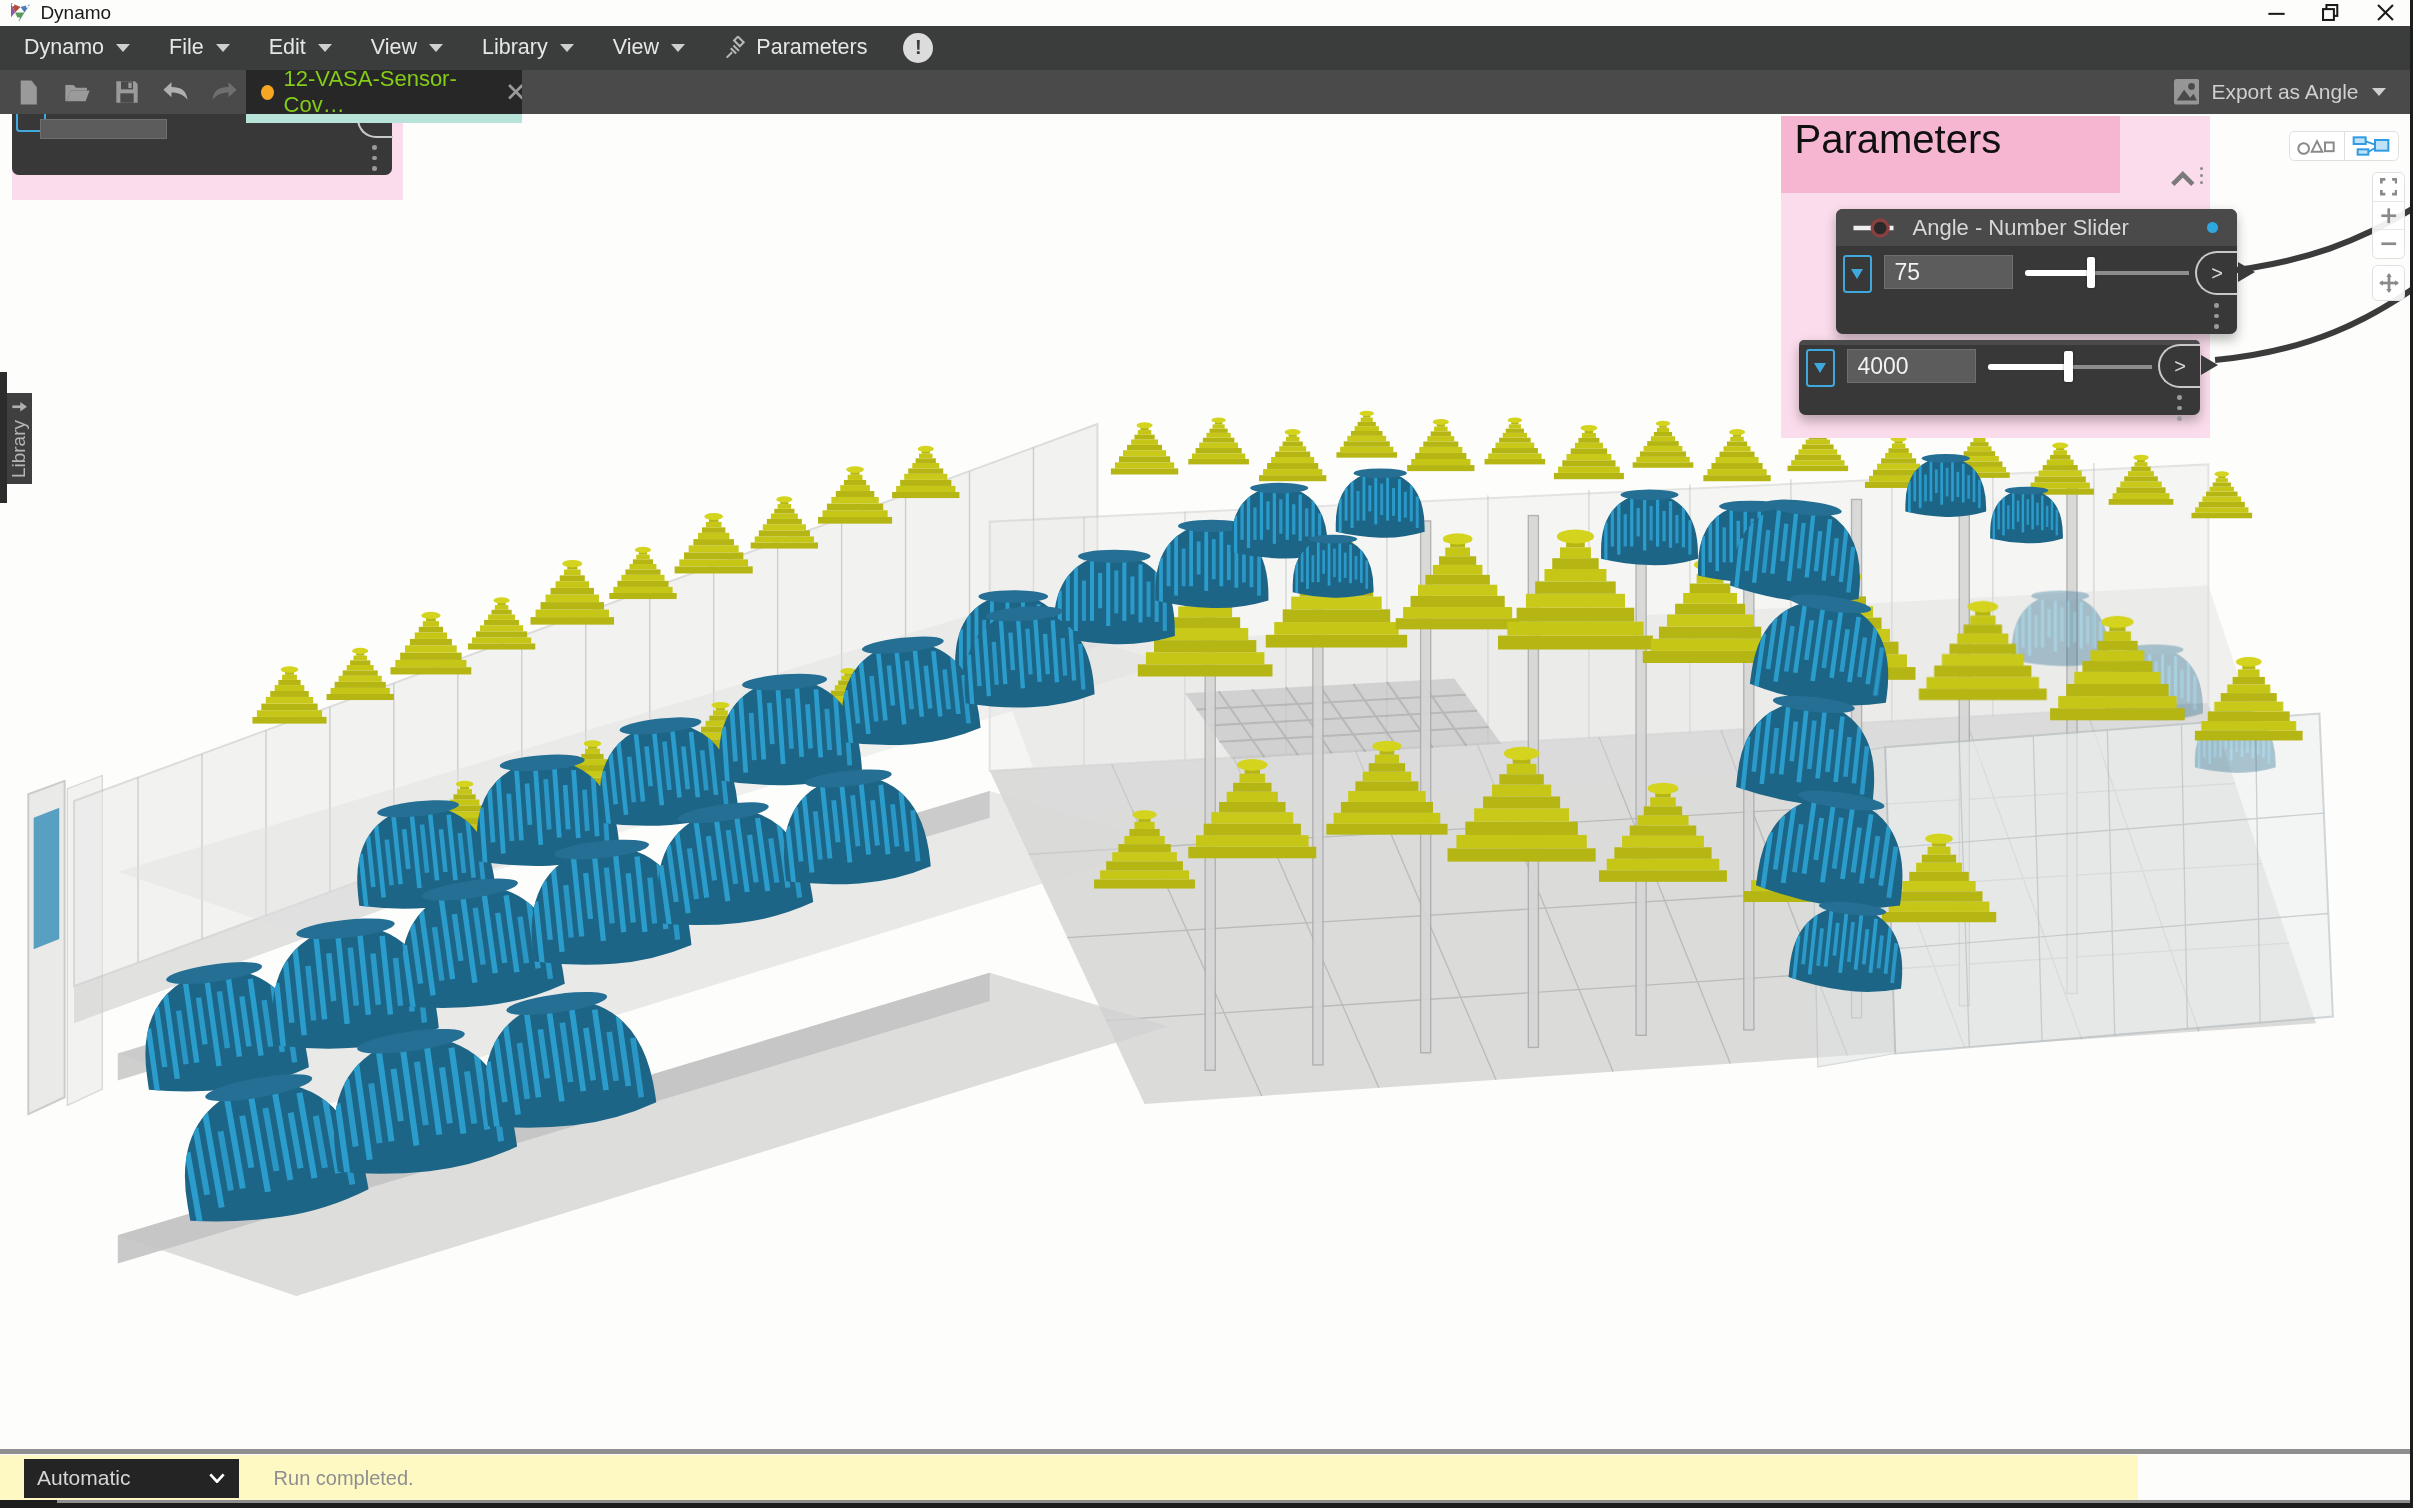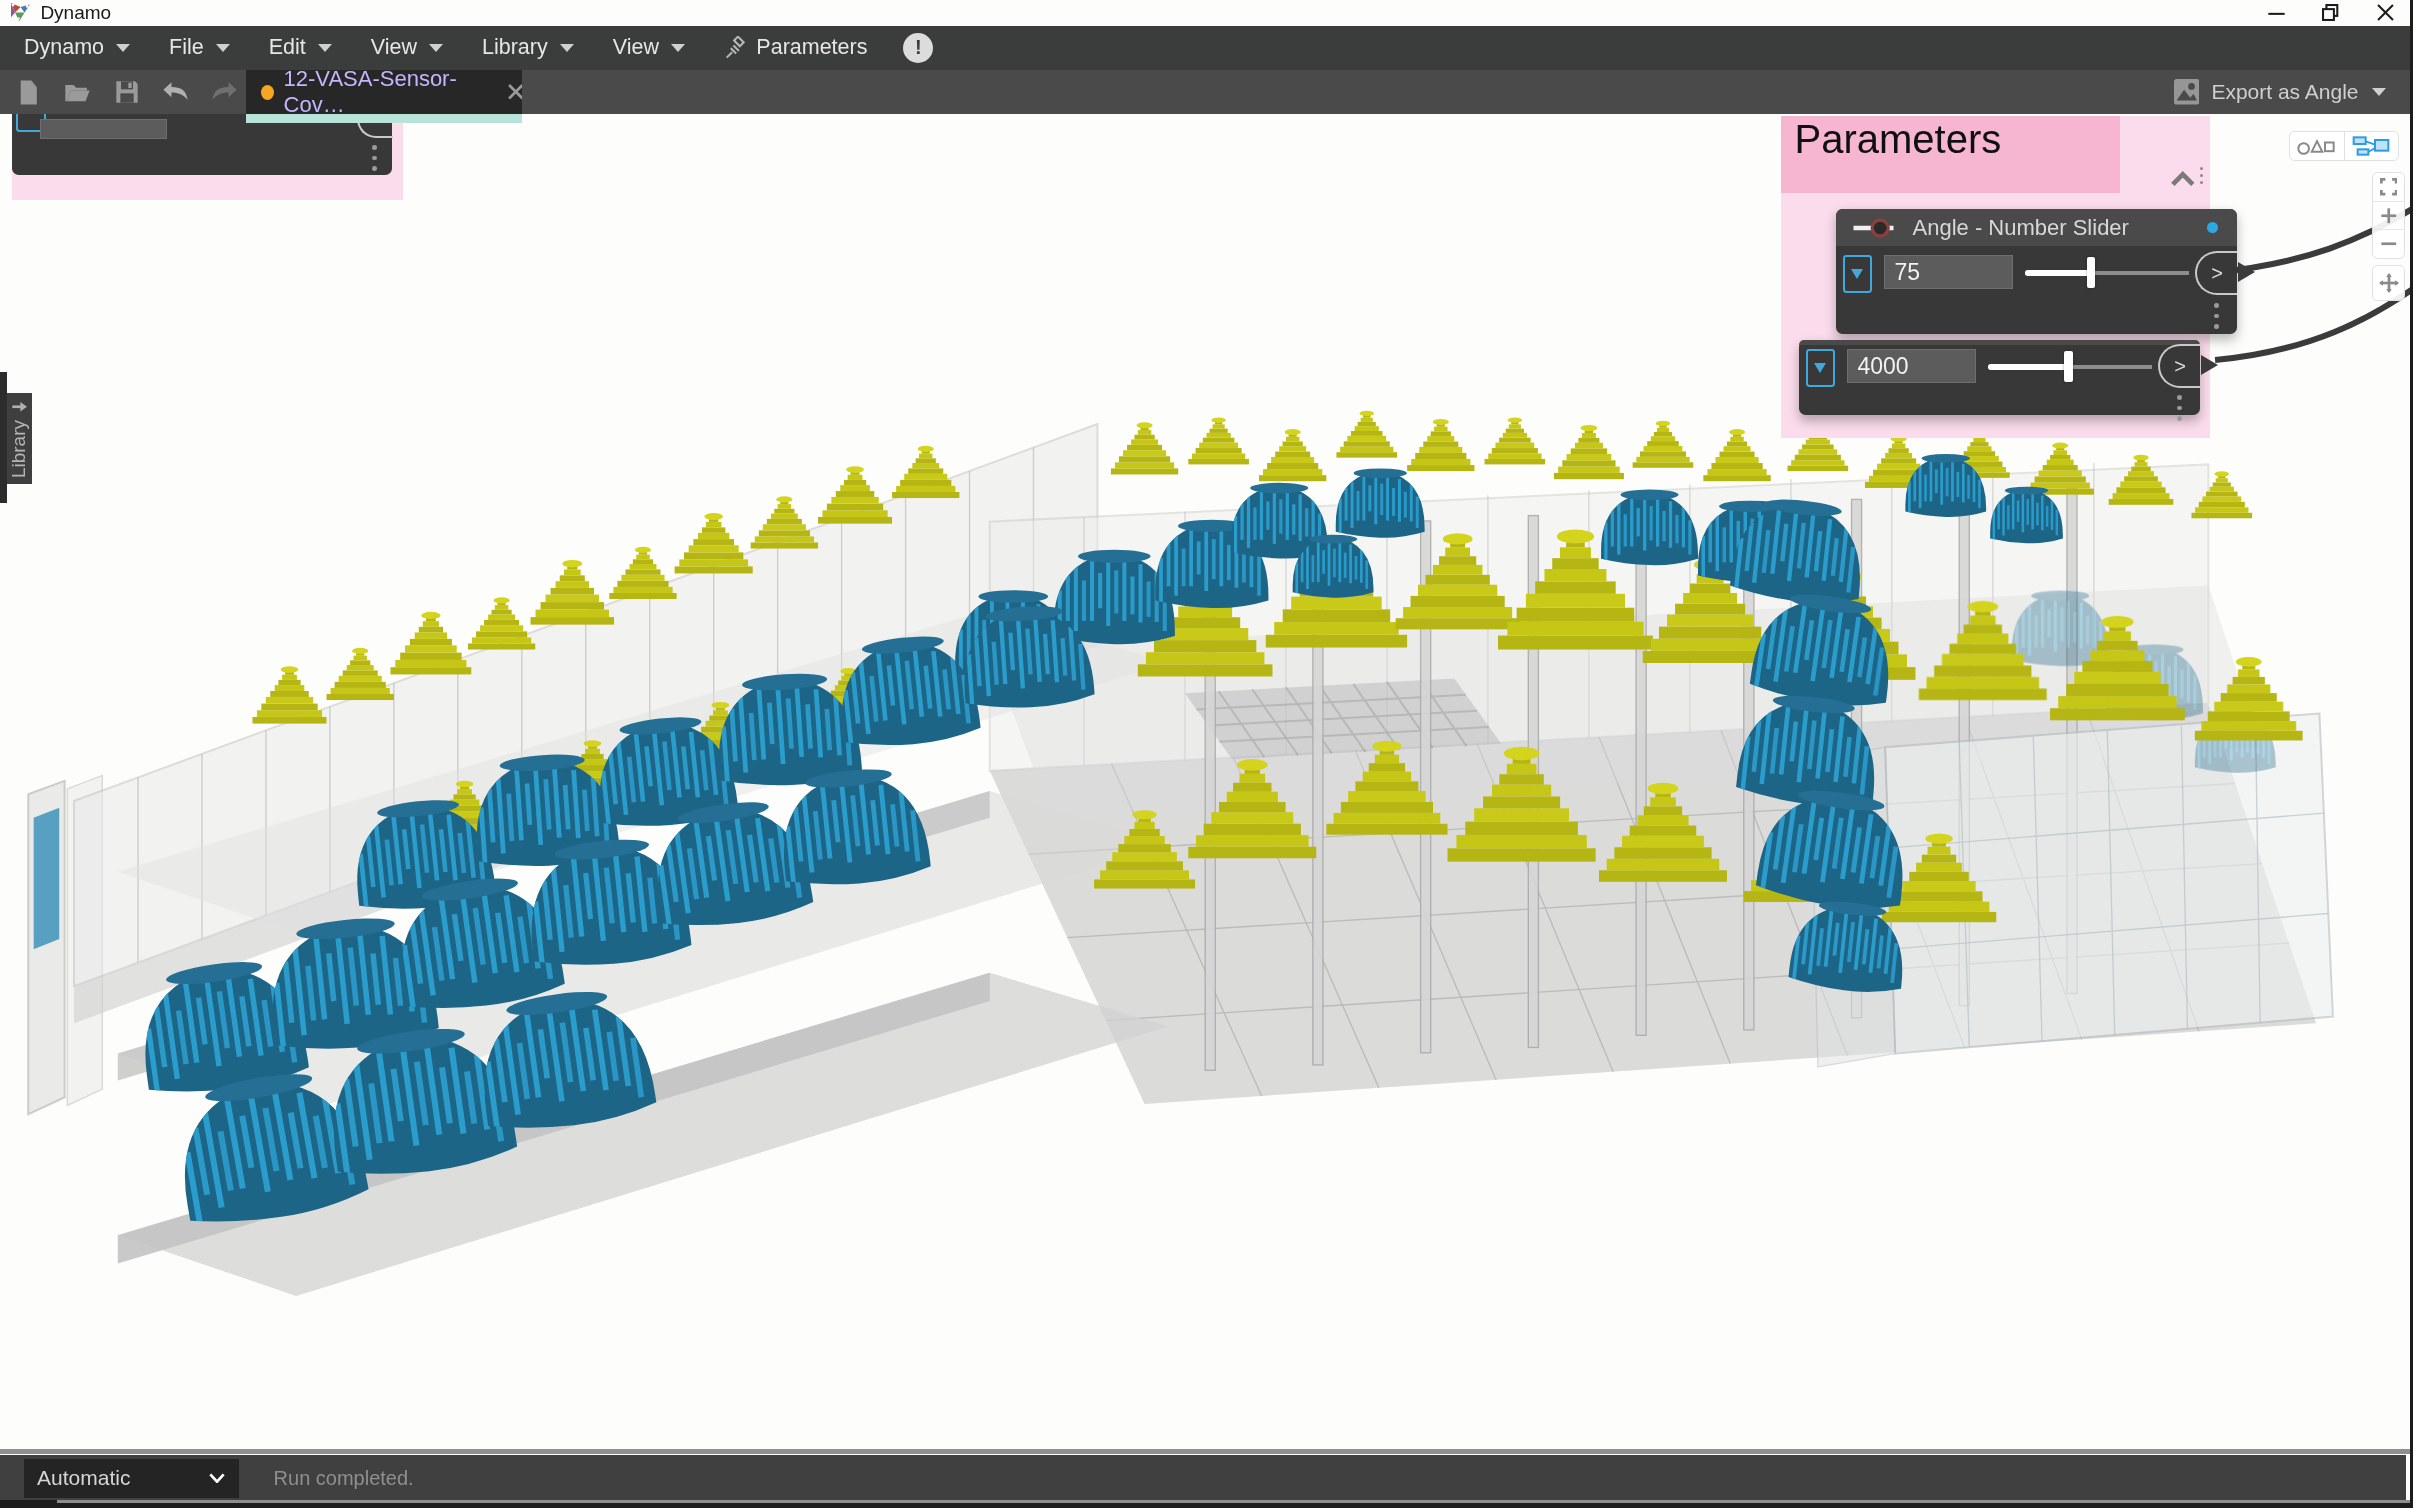--- a/index.html
+++ b/index.html
@@ -11,21 +11,21 @@
   #titlebar .app-title{font-size:19px;color:#1a1a1a;margin-left:8px;}
   .win-btn{position:absolute;top:0;width:40px;height:24px;display:flex;align-items:center;justify-content:center;}
   #menubar{left:0;top:25.6px;width:2413px;height:44px;background:#3b3c3c;display:flex;align-items:center;
     color:#e6e6e6;font-size:21.5px;}
   .menu-item{display:flex;align-items:center;margin-right:39px;cursor:default;}
   .menu-item .tri{width:0;height:0;border-left:7.4px solid transparent;border-right:7.4px solid transparent;
     border-top:8.8px solid #cfcfcf;margin-left:12px;}
   #toolbar{left:0;top:70px;width:2413px;height:44px;background:#4a4a4b;display:flex;align-items:center;}
   .tool-ic{width:30px;height:30px;margin-left:19px;display:flex;align-items:center;justify-content:center;}
   #doc-tab{position:absolute;left:246px;top:70px;width:276px;height:44px;background:#272727;
-    display:flex;align-items:center;color:#c4b5fd;font-size:22px;}
+    display:flex;align-items:center;color:#84cc16;font-size:22px;}
   #tab-underline{left:246px;top:114px;width:276px;height:9.4px;background:#b7e3d8;}
   .dot-orange{width:15px;height:19px;border-radius:50%;background:#f5a623;margin:0 9.4px 0 15px;}
   #export-group{position:absolute;right:27px;top:70px;height:44px;display:flex;align-items:center;color:#cfcfcf;font-size:21px;}
   
   #canvas{left:0;top:114px;width:2413px;height:1335px;background:#fdfdfb;}
   
   .group{background:#fbdcec;}
   .group-header{background:#f6b6d2;}
   .node{background:#383838;border-radius:6.7px;box-shadow:0 5.4px 12px rgba(0,0,0,.28);}
   .node-header{background:#4a4a4a;border-radius:6.7px 6.7px 0 0;display:flex;align-items:center;}
@@ -52,21 +52,21 @@
   
   .float-btn{background:rgba(255,255,255,.92);border:1.3px solid #e0e0e0;border-radius:5.4px;
     display:flex;align-items:center;justify-content:center;}
   
   #lib-strip{left:0;top:372px;width:6.7px;height:131px;background:#2c2c2c;}
   #lib-tab{left:6.7px;top:393px;width:25px;height:91px;background:#3f3f3f;display:flex;flex-direction:column;
     align-items:center;padding-top:6.7px;box-sizing:border-box;}
   #lib-label{writing-mode:vertical-rl;transform:rotate(180deg);color:#b5b5b5;font-size:19px;margin-top:6.7px;}
   
   #statusline{left:0;top:1449px;width:2413px;height:5.4px;background:#8f8f8f;}
-  #statusbar{left:0;top:1455px;width:2406px;height:46px;background:#404040;display:flex;align-items:center;}
+  #statusbar{left:0;top:1455px;width:2138px;height:46px;background:#fef9c3;display:flex;align-items:center;}
   #run-mode{width:215px;height:39px;background:#242424;margin-left:23.6px;display:flex;align-items:center;
     justify-content:space-between;color:#d5d5d5;font-size:21px;padding:0 13.5px;box-sizing:border-box;}
   #run-status{color:#8f8f8f;font-size:20px;margin-left:35px;}
   #bottomstrip{left:0;top:1500px;width:2413px;height:8px;background:#1d1d1d;}
   #bottomstrip .seg{position:absolute;left:57px;top:0;width:2356px;height:3.4px;background:#8e8e8e;}
   #right-border{right:0;top:0;width:3.4px;height:1508px;background:#1c1c1c;}
   svg{display:block;}
 </style>
 </head>
 <body>

